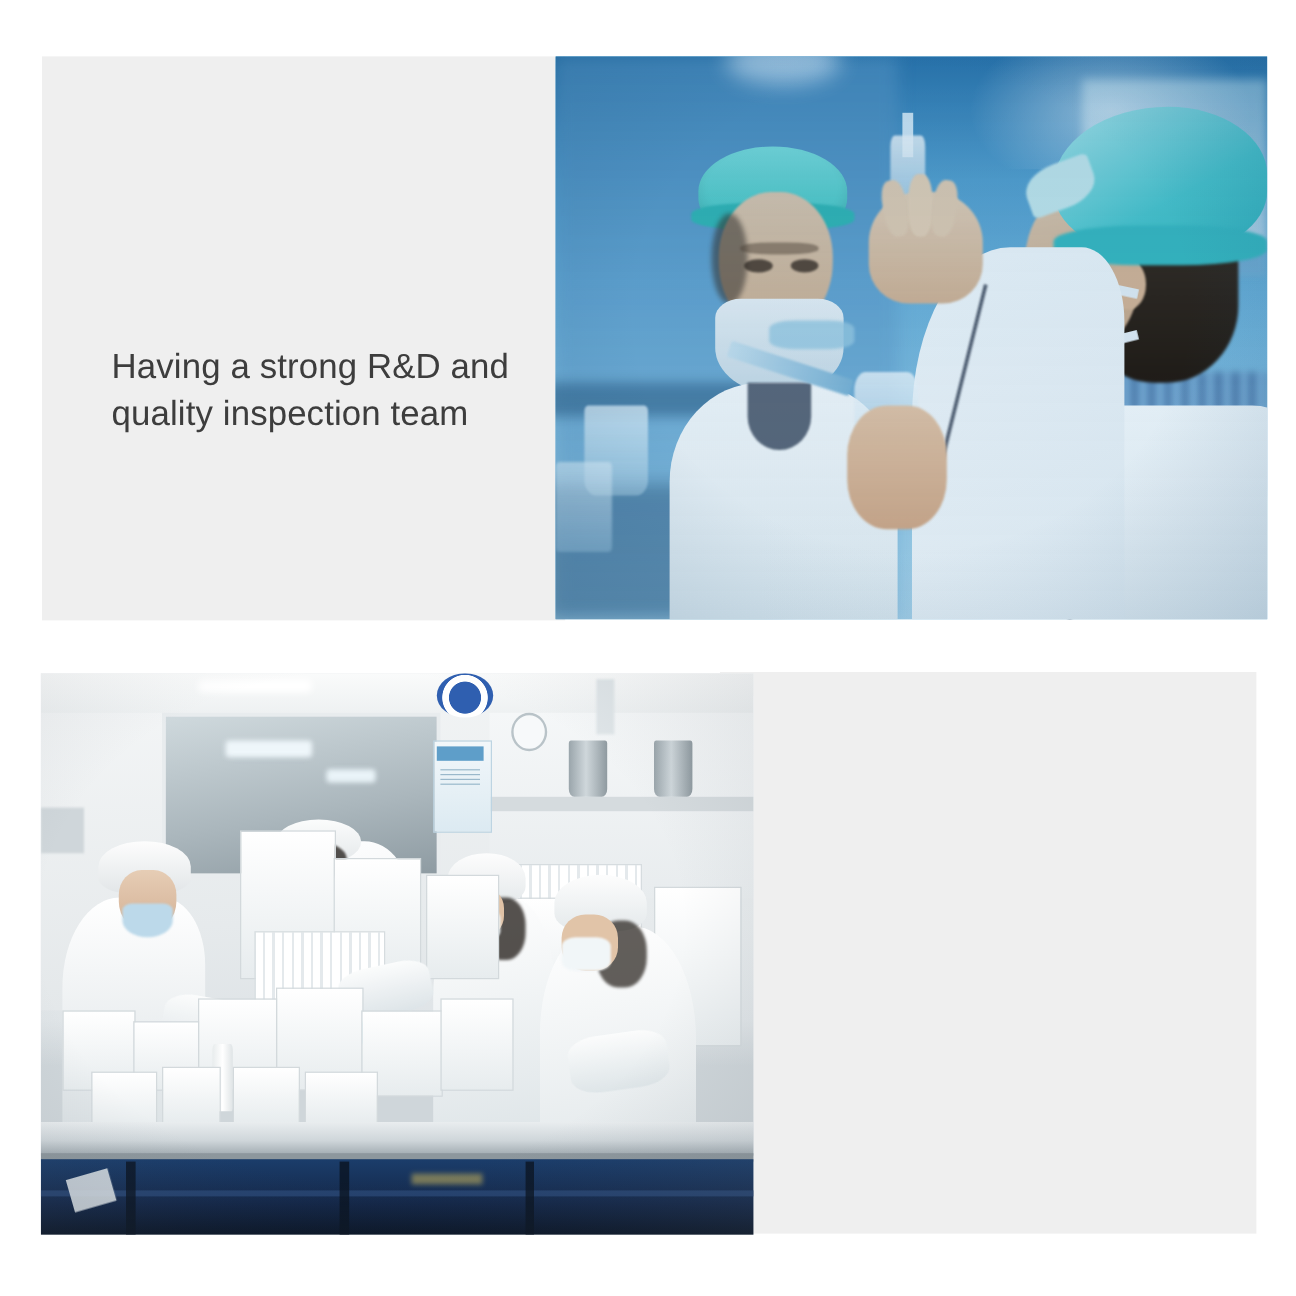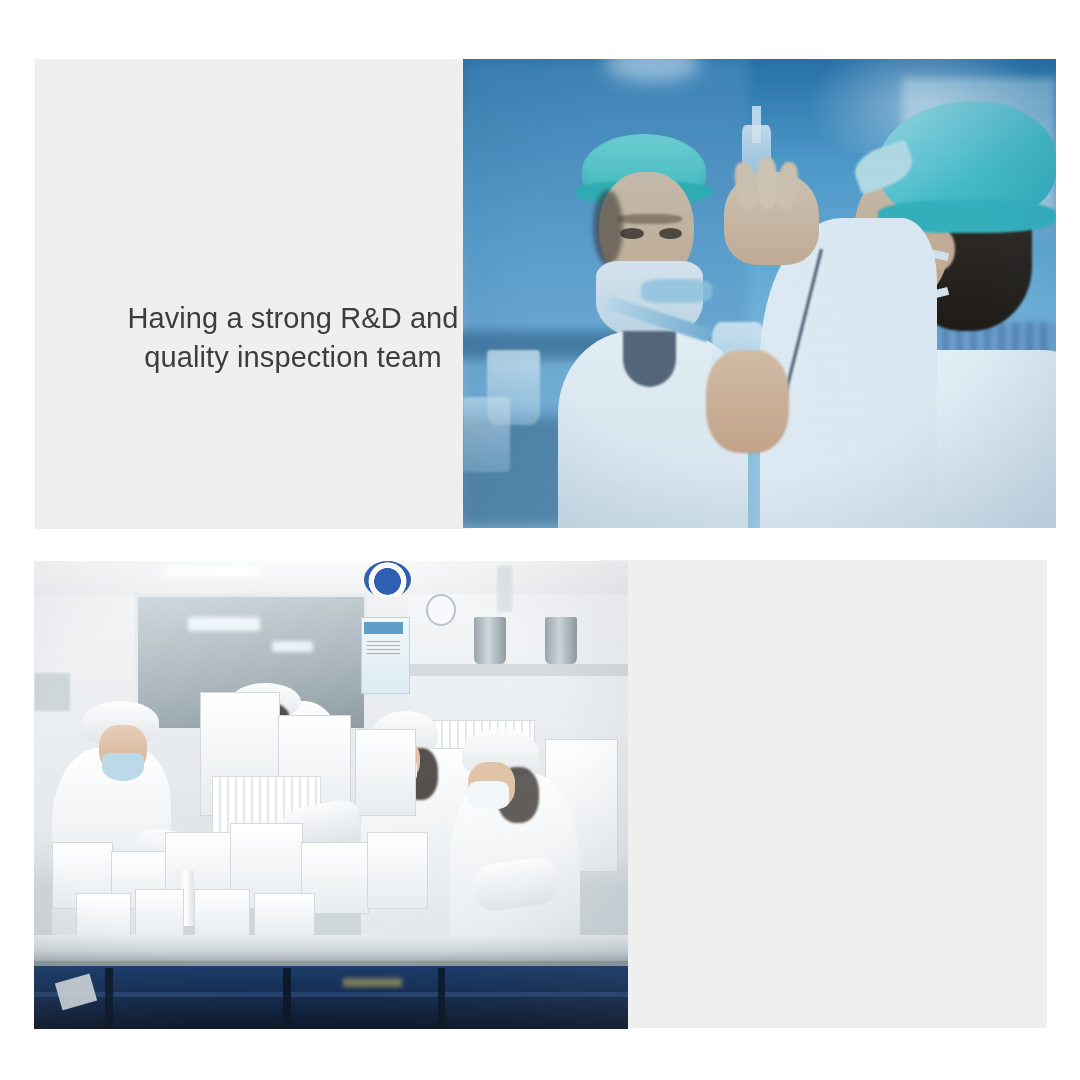--- a/index.html
+++ b/index.html
@@ -7,21 +7,21 @@
   body{
     width:1080px;height:1080px;
     background:#ffffff;
     font-family:"Liberation Sans","DejaVu Sans",sans-serif;
     overflow:hidden;
     position:relative;
   }
   .page{position:relative;width:1080px;height:1080px;background:#fff;}
 
   
-  .block-top{position:absolute;left:0;top:12px;width:924px;height:540px;text-align:center;}
+  .block-top{position:absolute;left:0;top:0;width:924px;height:540px;}
 
   .panel-top{
     position:absolute;left:35px;top:47px;width:436px;height:470px;
     background:#efefef;
   }
   .caption-top{
     position:absolute;left:58px;top:240px;width:400px;
     color:#3d3d3d;
     font-size:29px;
     line-height:1.33;

